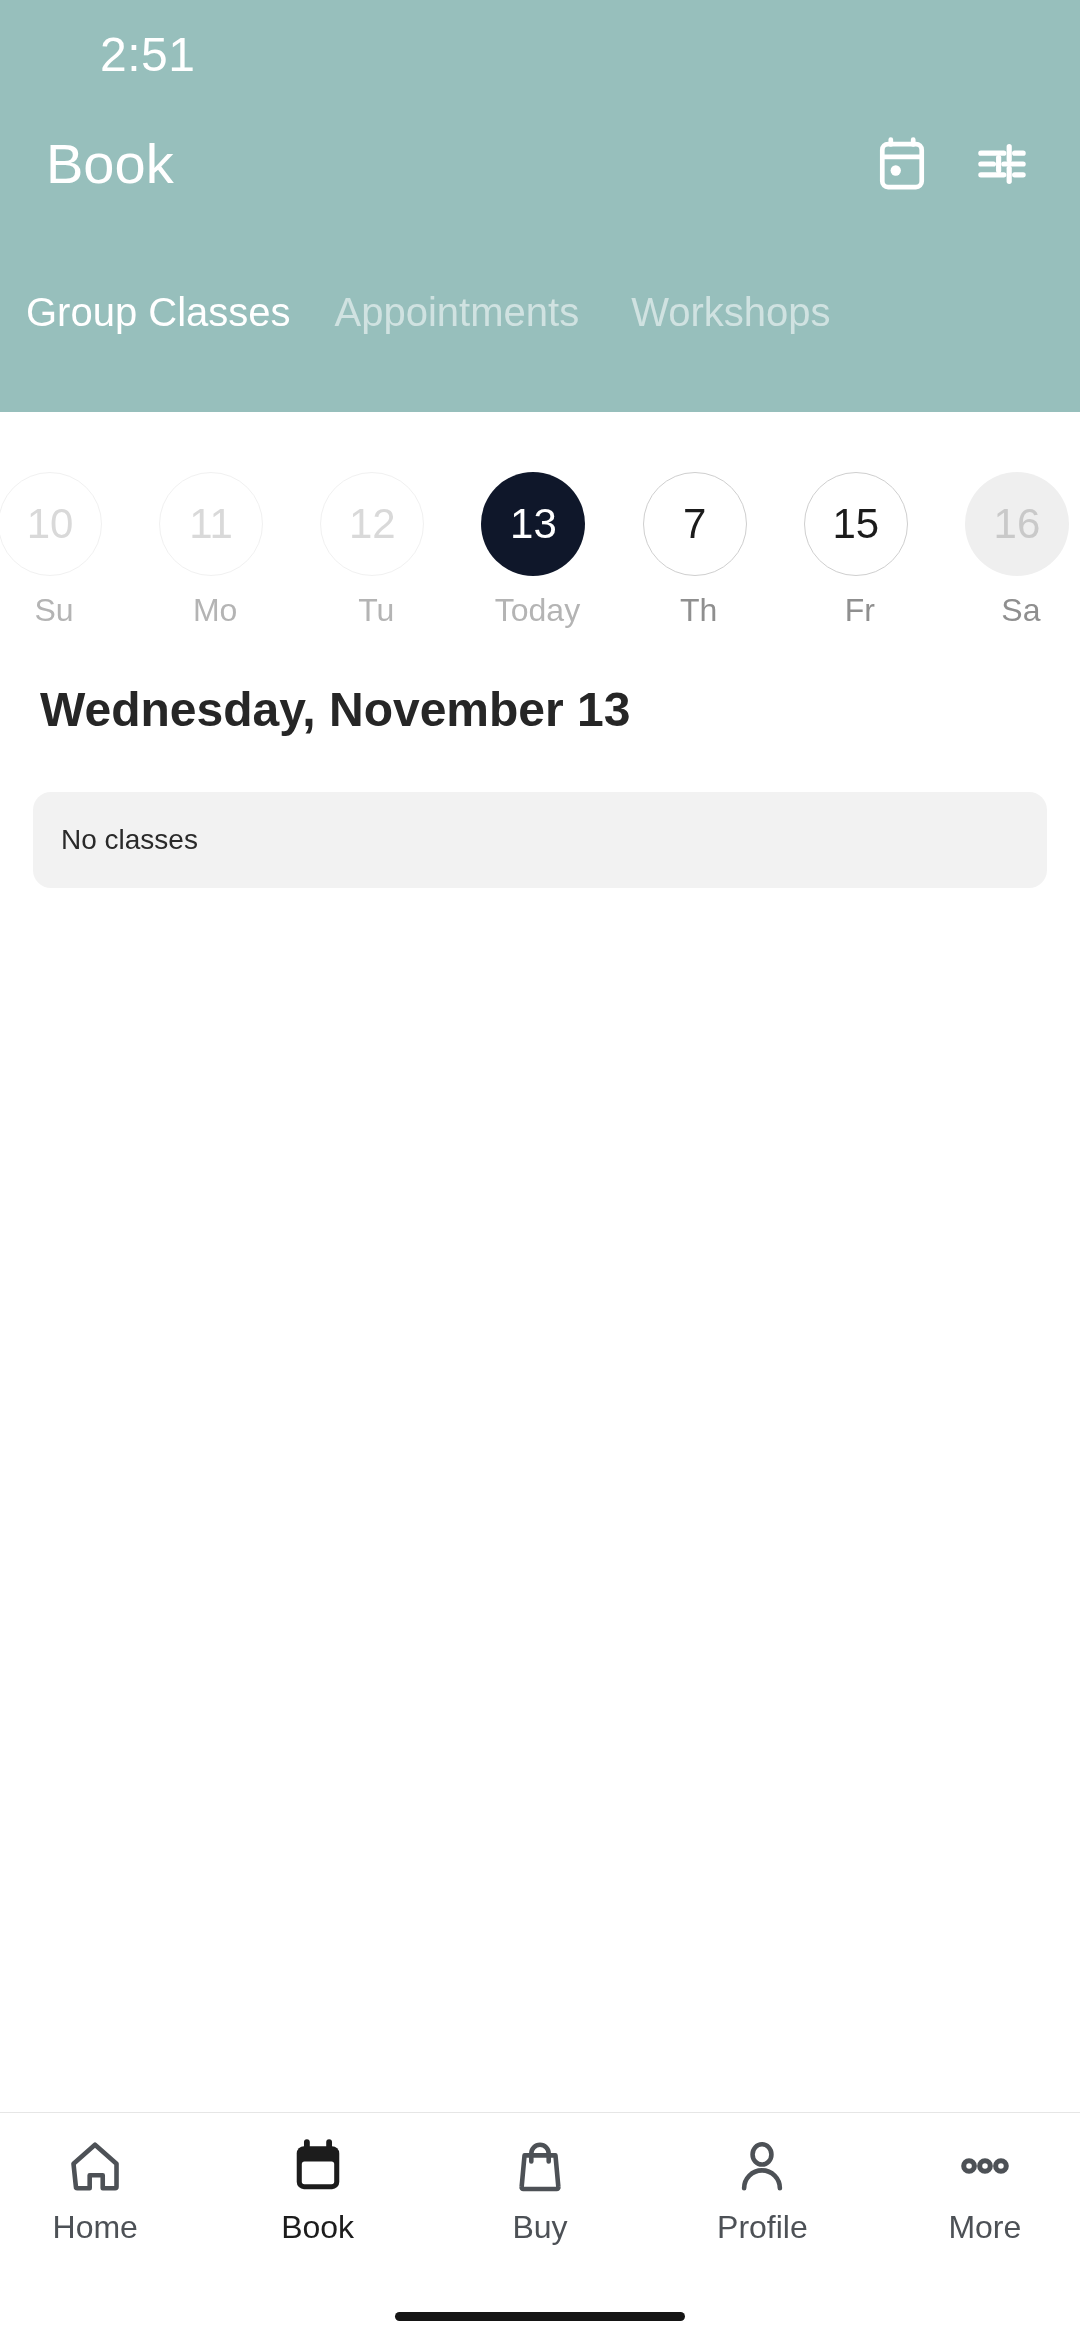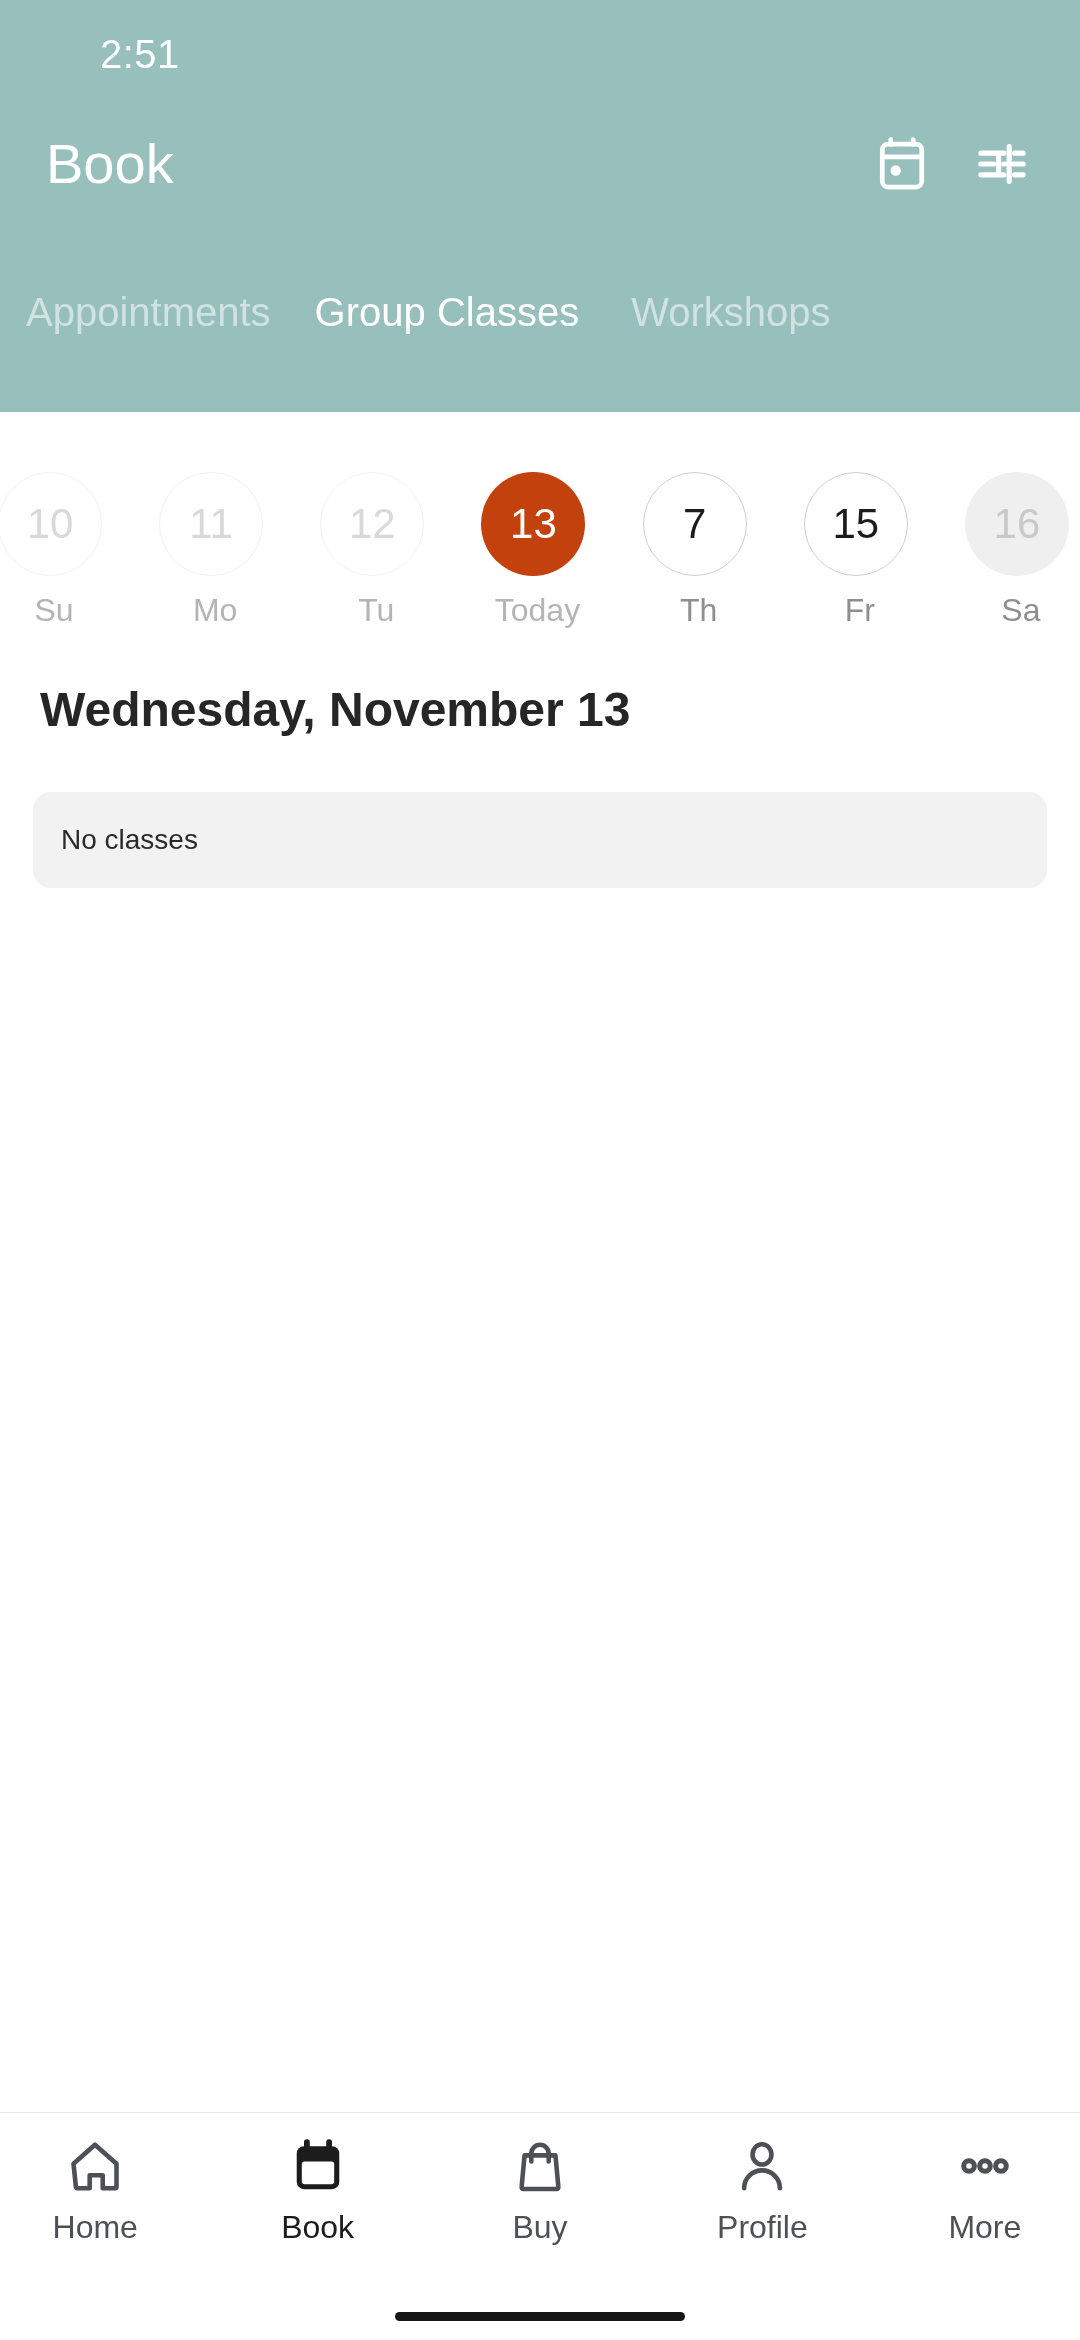--- a/index.html
+++ b/index.html
@@ -32,21 +32,21 @@
   }
 
   .statusbar {
     height: 108px;
     display: flex;
     align-items: center;
     padding-left: 100px;
   }
   .status-time {
     color: #ffffff;
-    font-size: 40px;
+    font-size: 48px;
     letter-spacing: 0.5px;
     font-weight: 400;
   }
 
   .appbar {
     height: 112px;
     display: flex;
     align-items: center;
     justify-content: space-between;
     padding: 0 46px 0 46px;
@@ -134,21 +134,21 @@
     justify-content: center;
     font-size: 42px;
     line-height: 1;
   }
   .circle.past {
     border: 1.5px solid #f1f1f1;
     background: #ffffff;
     color: #d9d9d9;
   }
   .circle.today {
-    background: #c2410c;
+    background: #0f172a;
     color: #ffffff;
     border: none;
     font-weight: 400;
   }
   .circle.future {
     border: 1.5px solid #cfcfcf;
     background: #ffffff;
     color: #1b1b1b;
   }
   .circle.disabled-fill {
@@ -271,22 +271,22 @@
             <path d="M10.5 9.1v5.8" stroke="#fff" stroke-width="2.3" stroke-linecap="round"></path>
             <path d="M2.6 16.8h10.2M17.6 16.8h3.8" stroke="#fff" stroke-width="2.3" stroke-linecap="round"></path>
             <path d="M15.2 13.9v5.8" stroke="#fff" stroke-width="2.3" stroke-linecap="round"></path>
           </svg>
         </div>
 
       </div>
     </div>
 
     <div class="tabs">
+      <div class="tab active">Group Classes</div>
       <div class="tab inactive">Appointments</div>
-      <div class="tab active">Group Classes</div>
       <div class="tab inactive">Workshops</div>
     </div>
 
   </div>
 
   <div class="content">
 
     <div class="datestrip">
       <div class="daystrip-inner">
 

